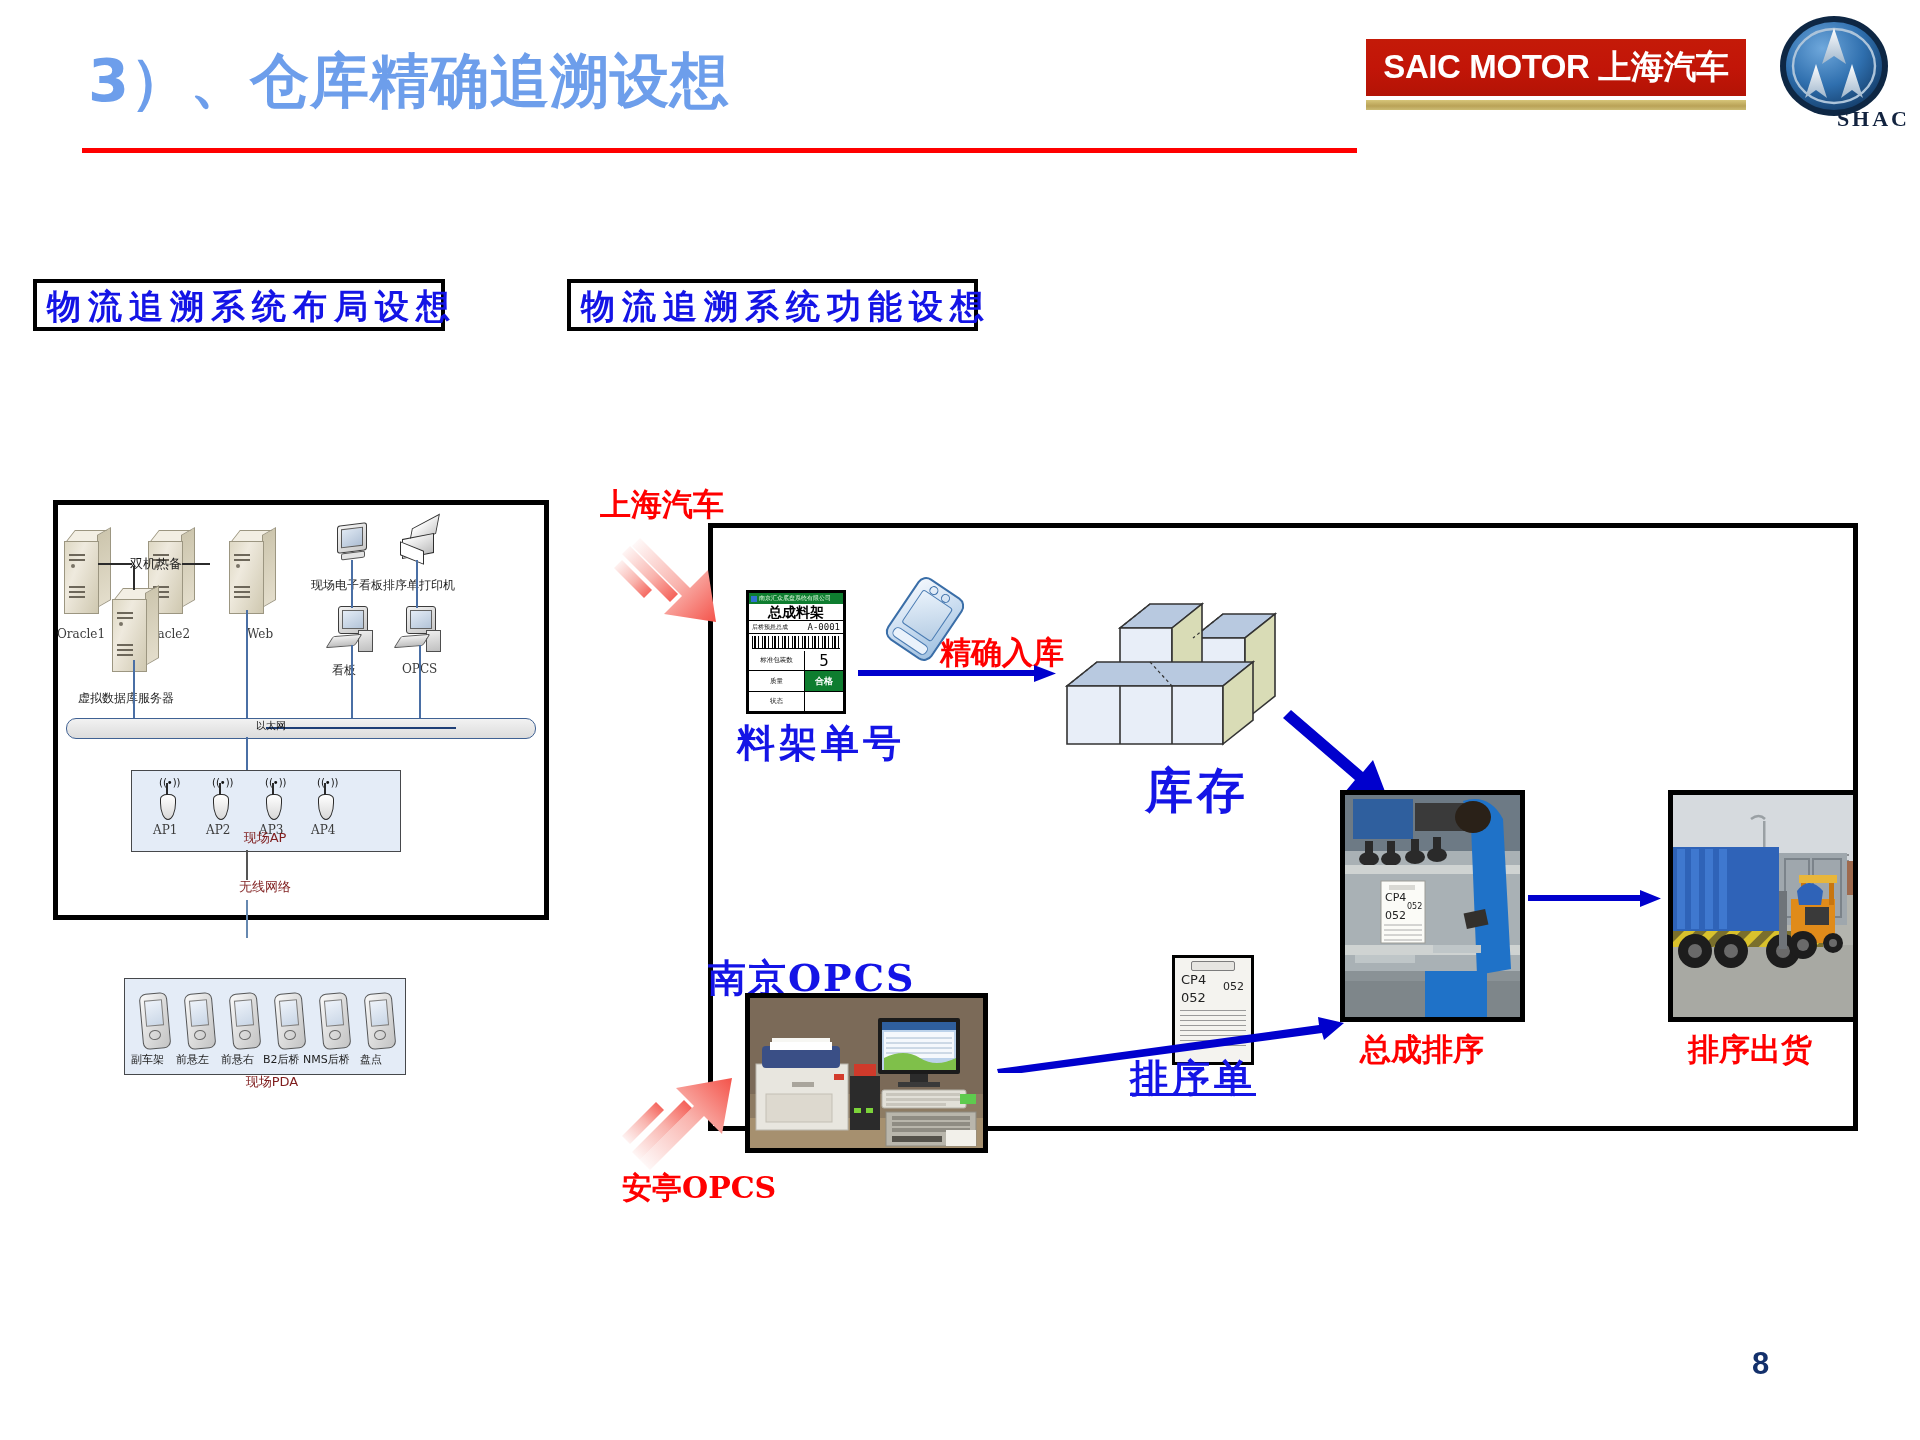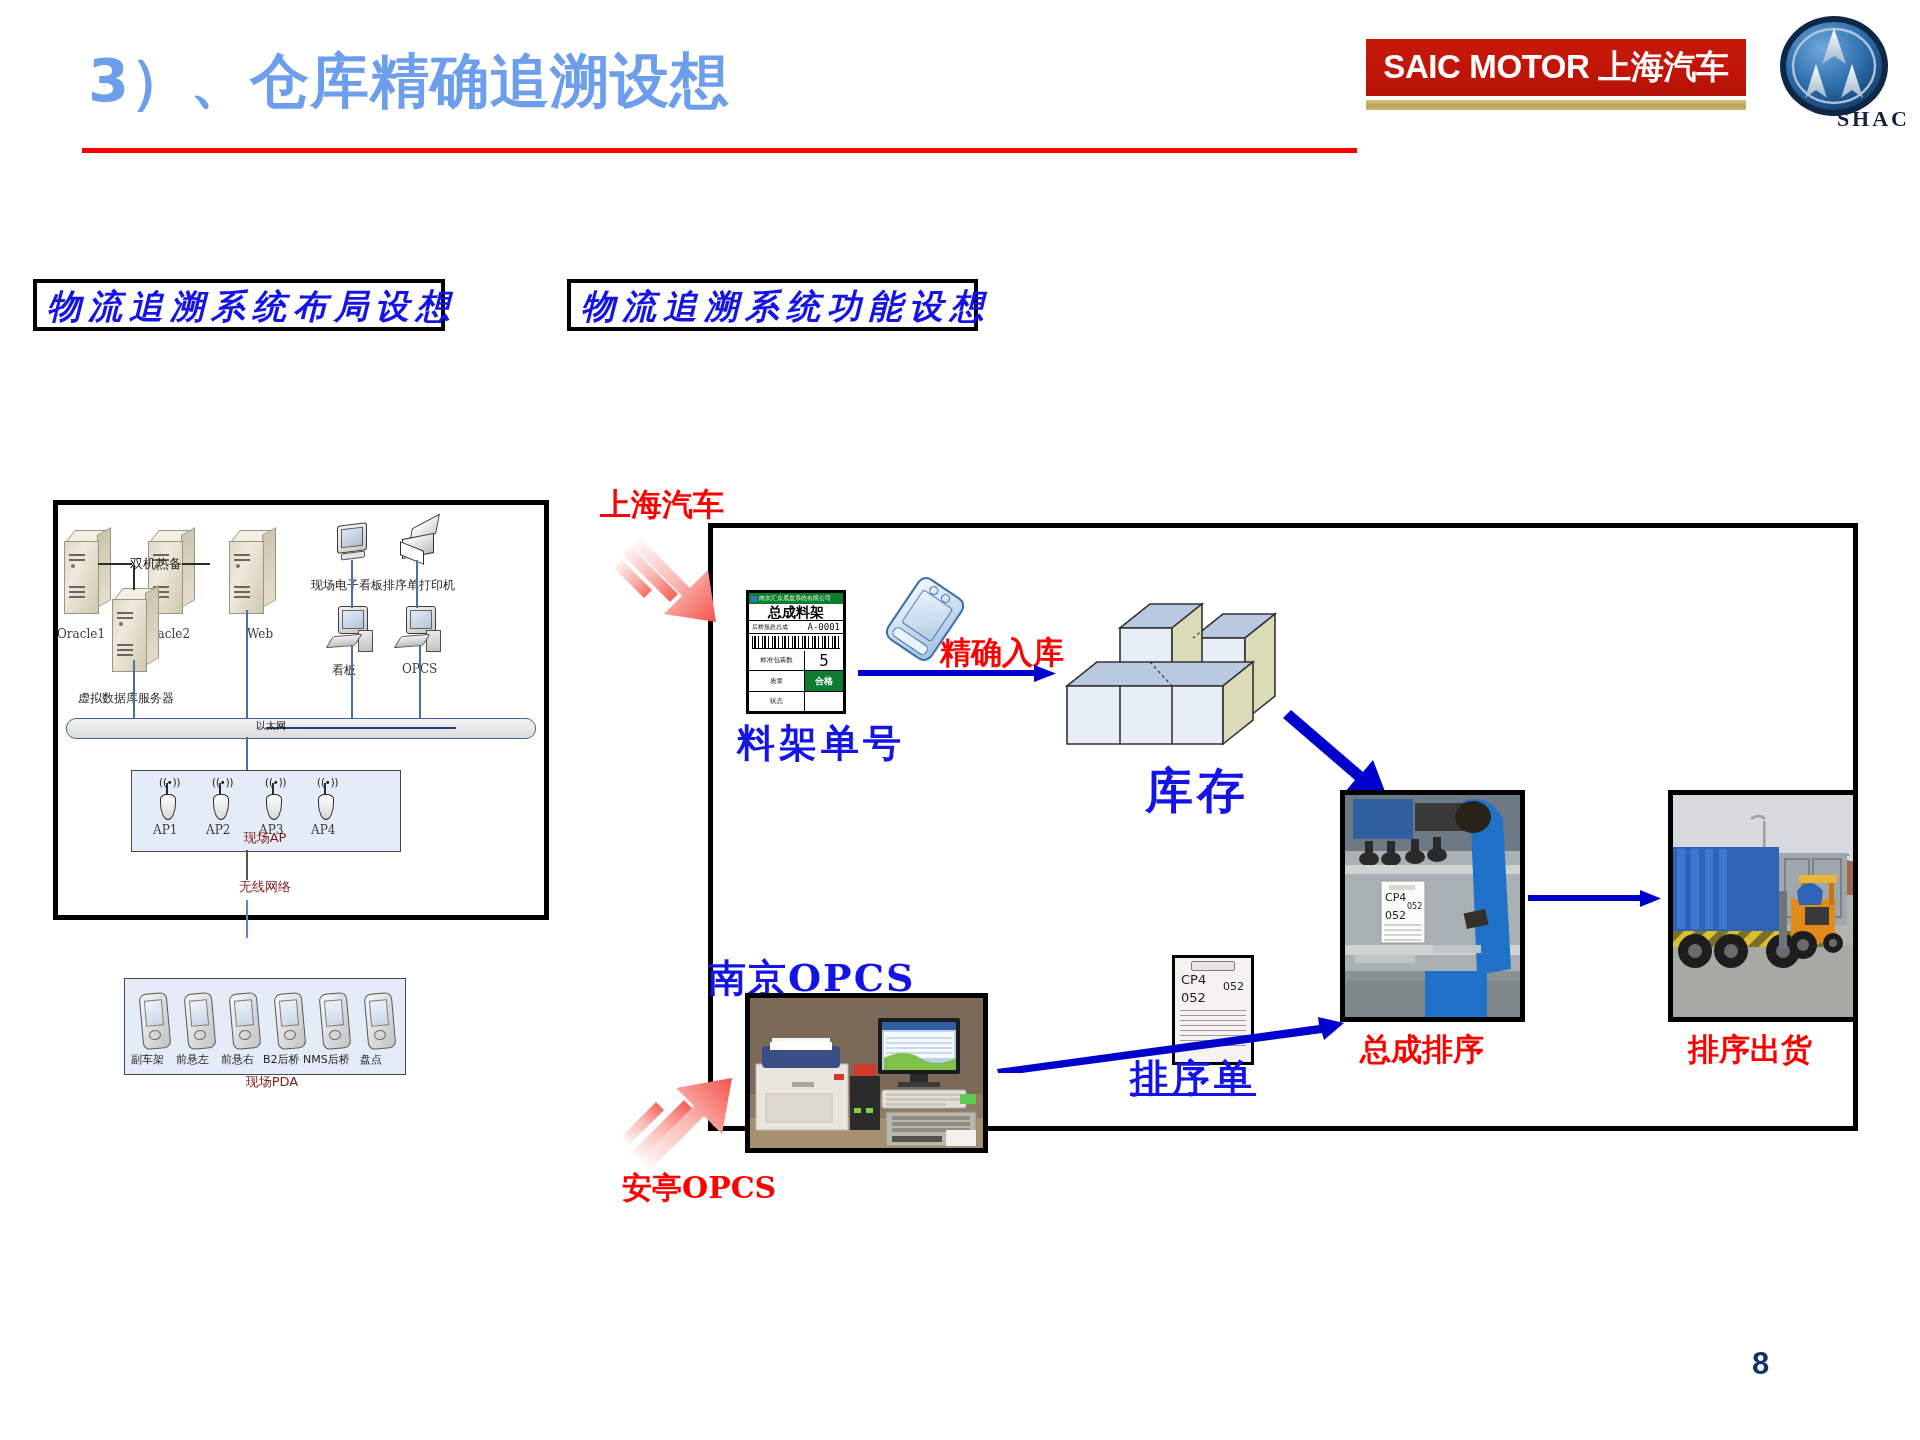--- a/index.html
+++ b/index.html
@@ -61,21 +61,20 @@
     border:4px solid #000000;
     background:#ffffff;
     padding:4px 10px 8px 10px;
     box-sizing:border-box;
   }
   .sec-head span{
     display:block;
     color:#1414e6;font-weight:bold;
     font-size:34px;letter-spacing:7px;
     font-family:"DejaVu Serif","Liberation Serif",serif;
-    font-style:italic;
     white-space:nowrap;
     line-height:1.12;
   }
 
   
   .panel-left{
     position:absolute;left:53px;top:500px;width:496px;height:420px;
     border:5px solid #000000;background:#ffffff;box-sizing:border-box;
   }
   .panel-right{

